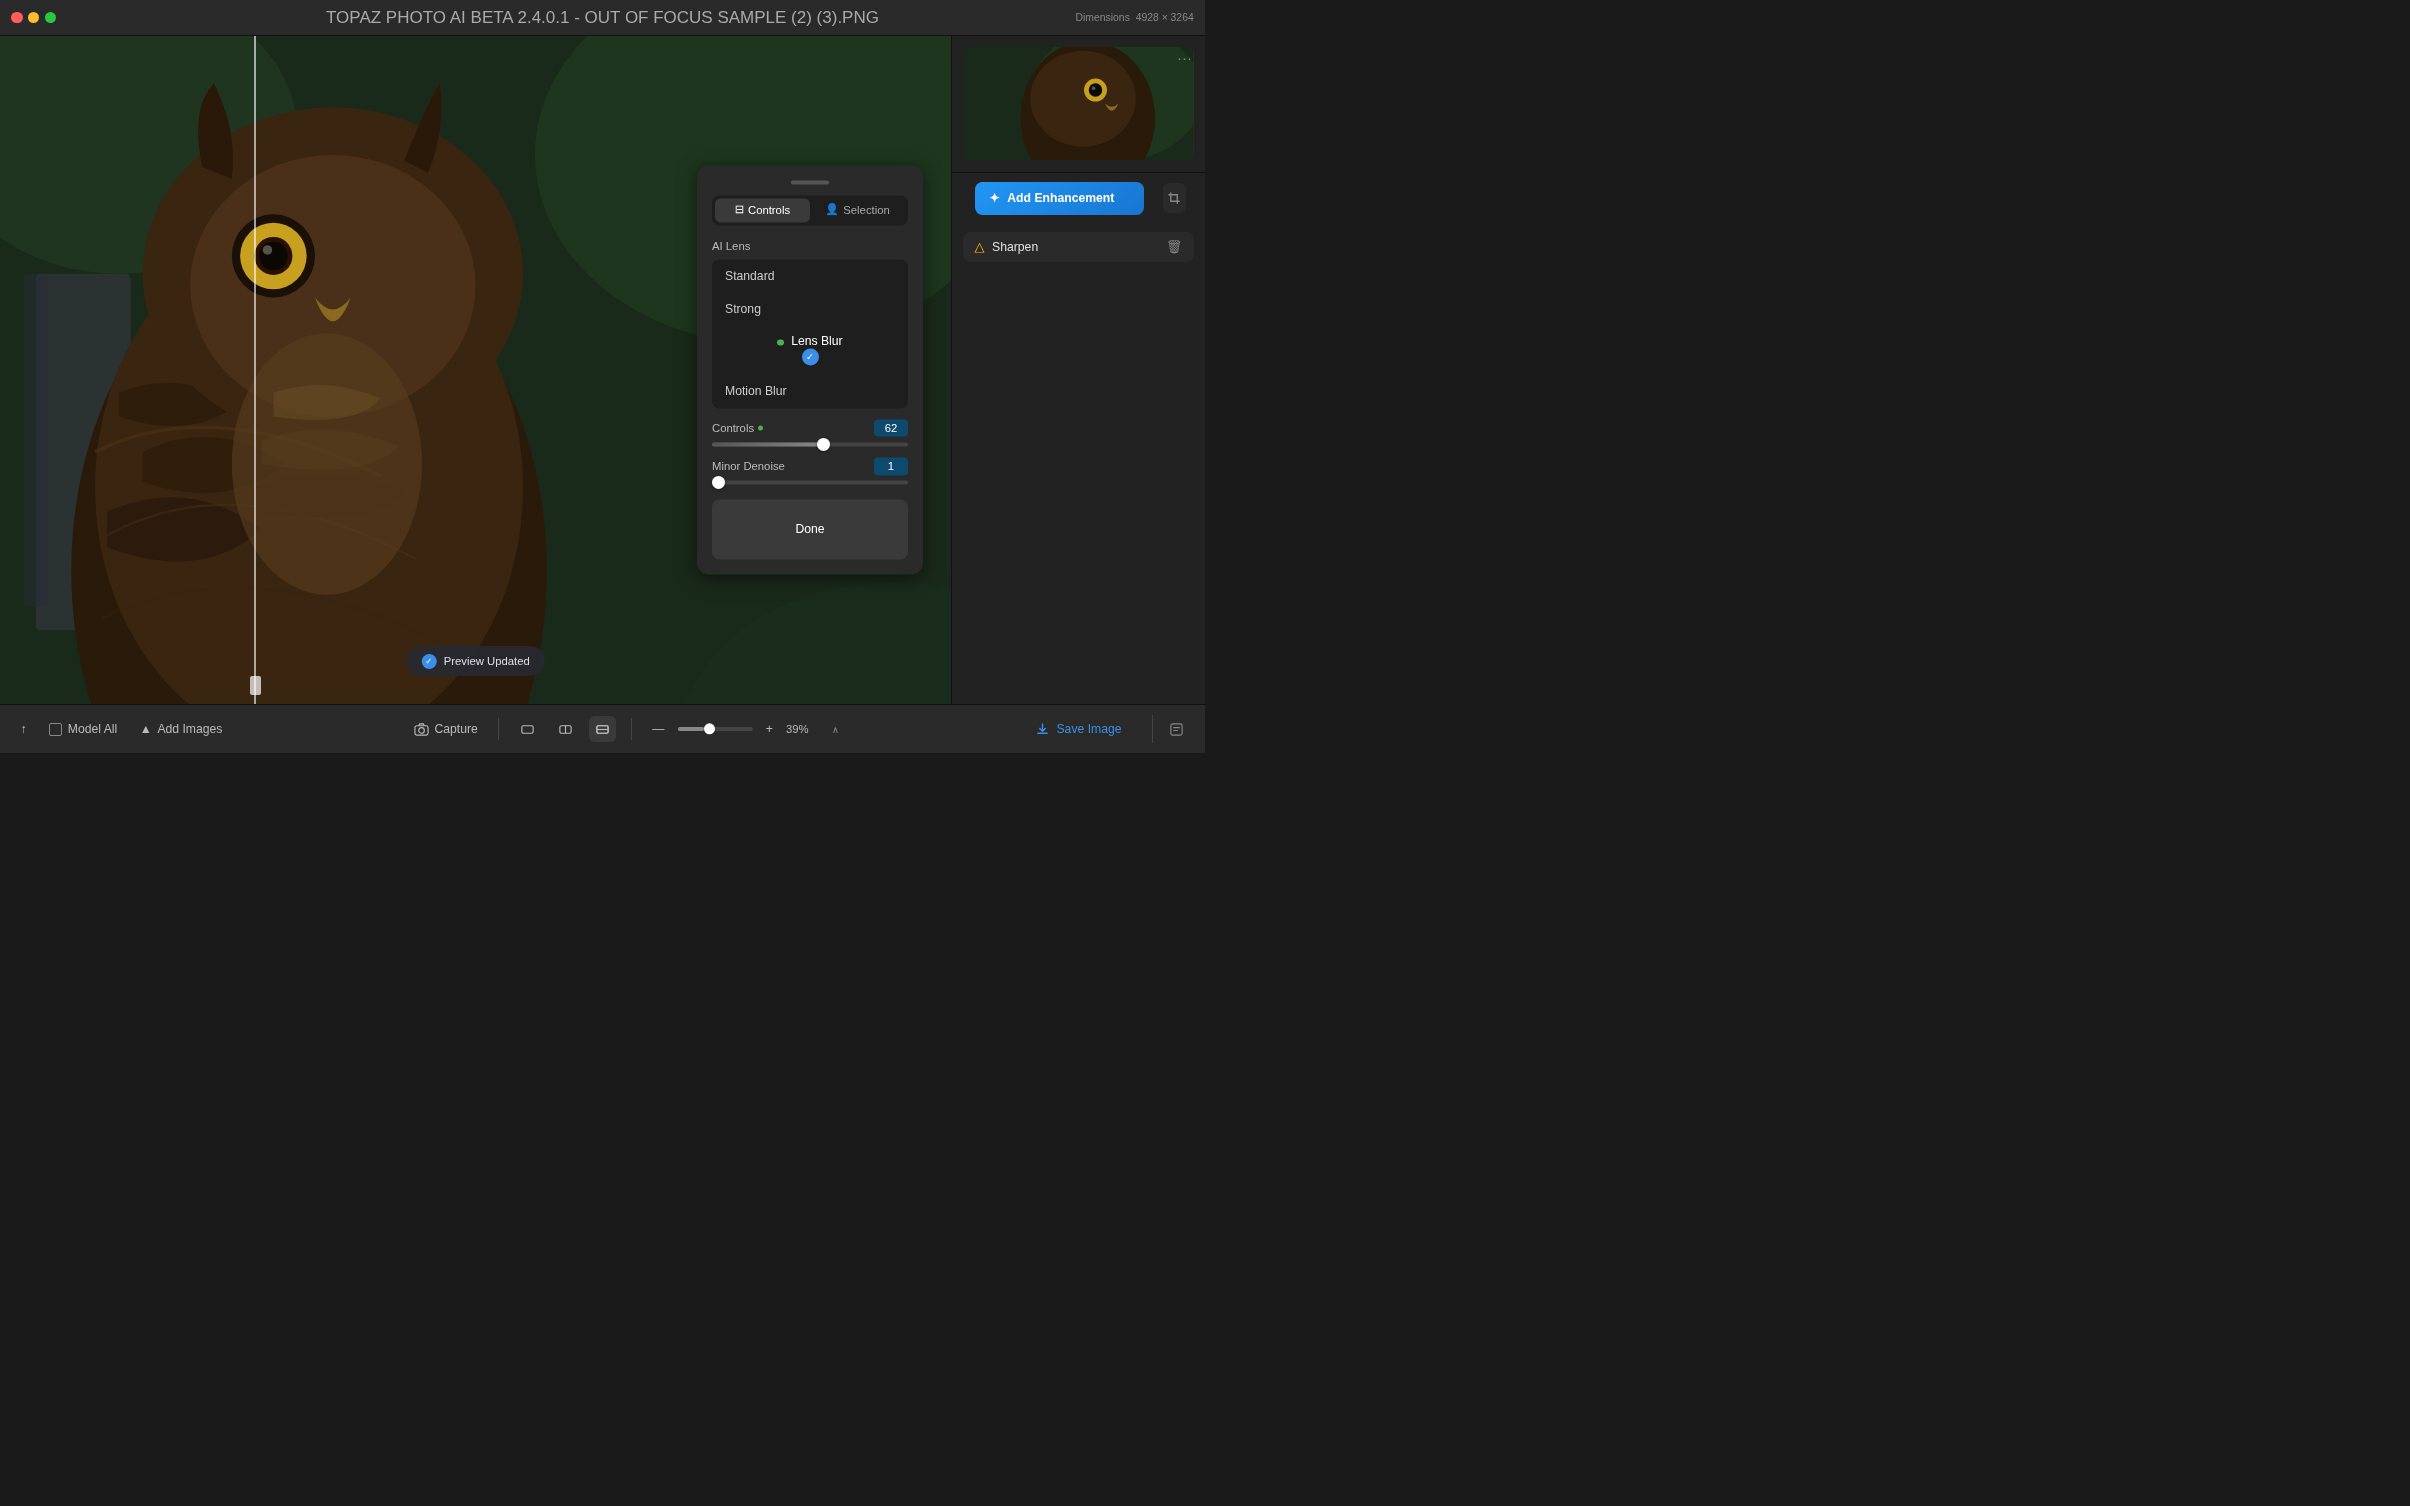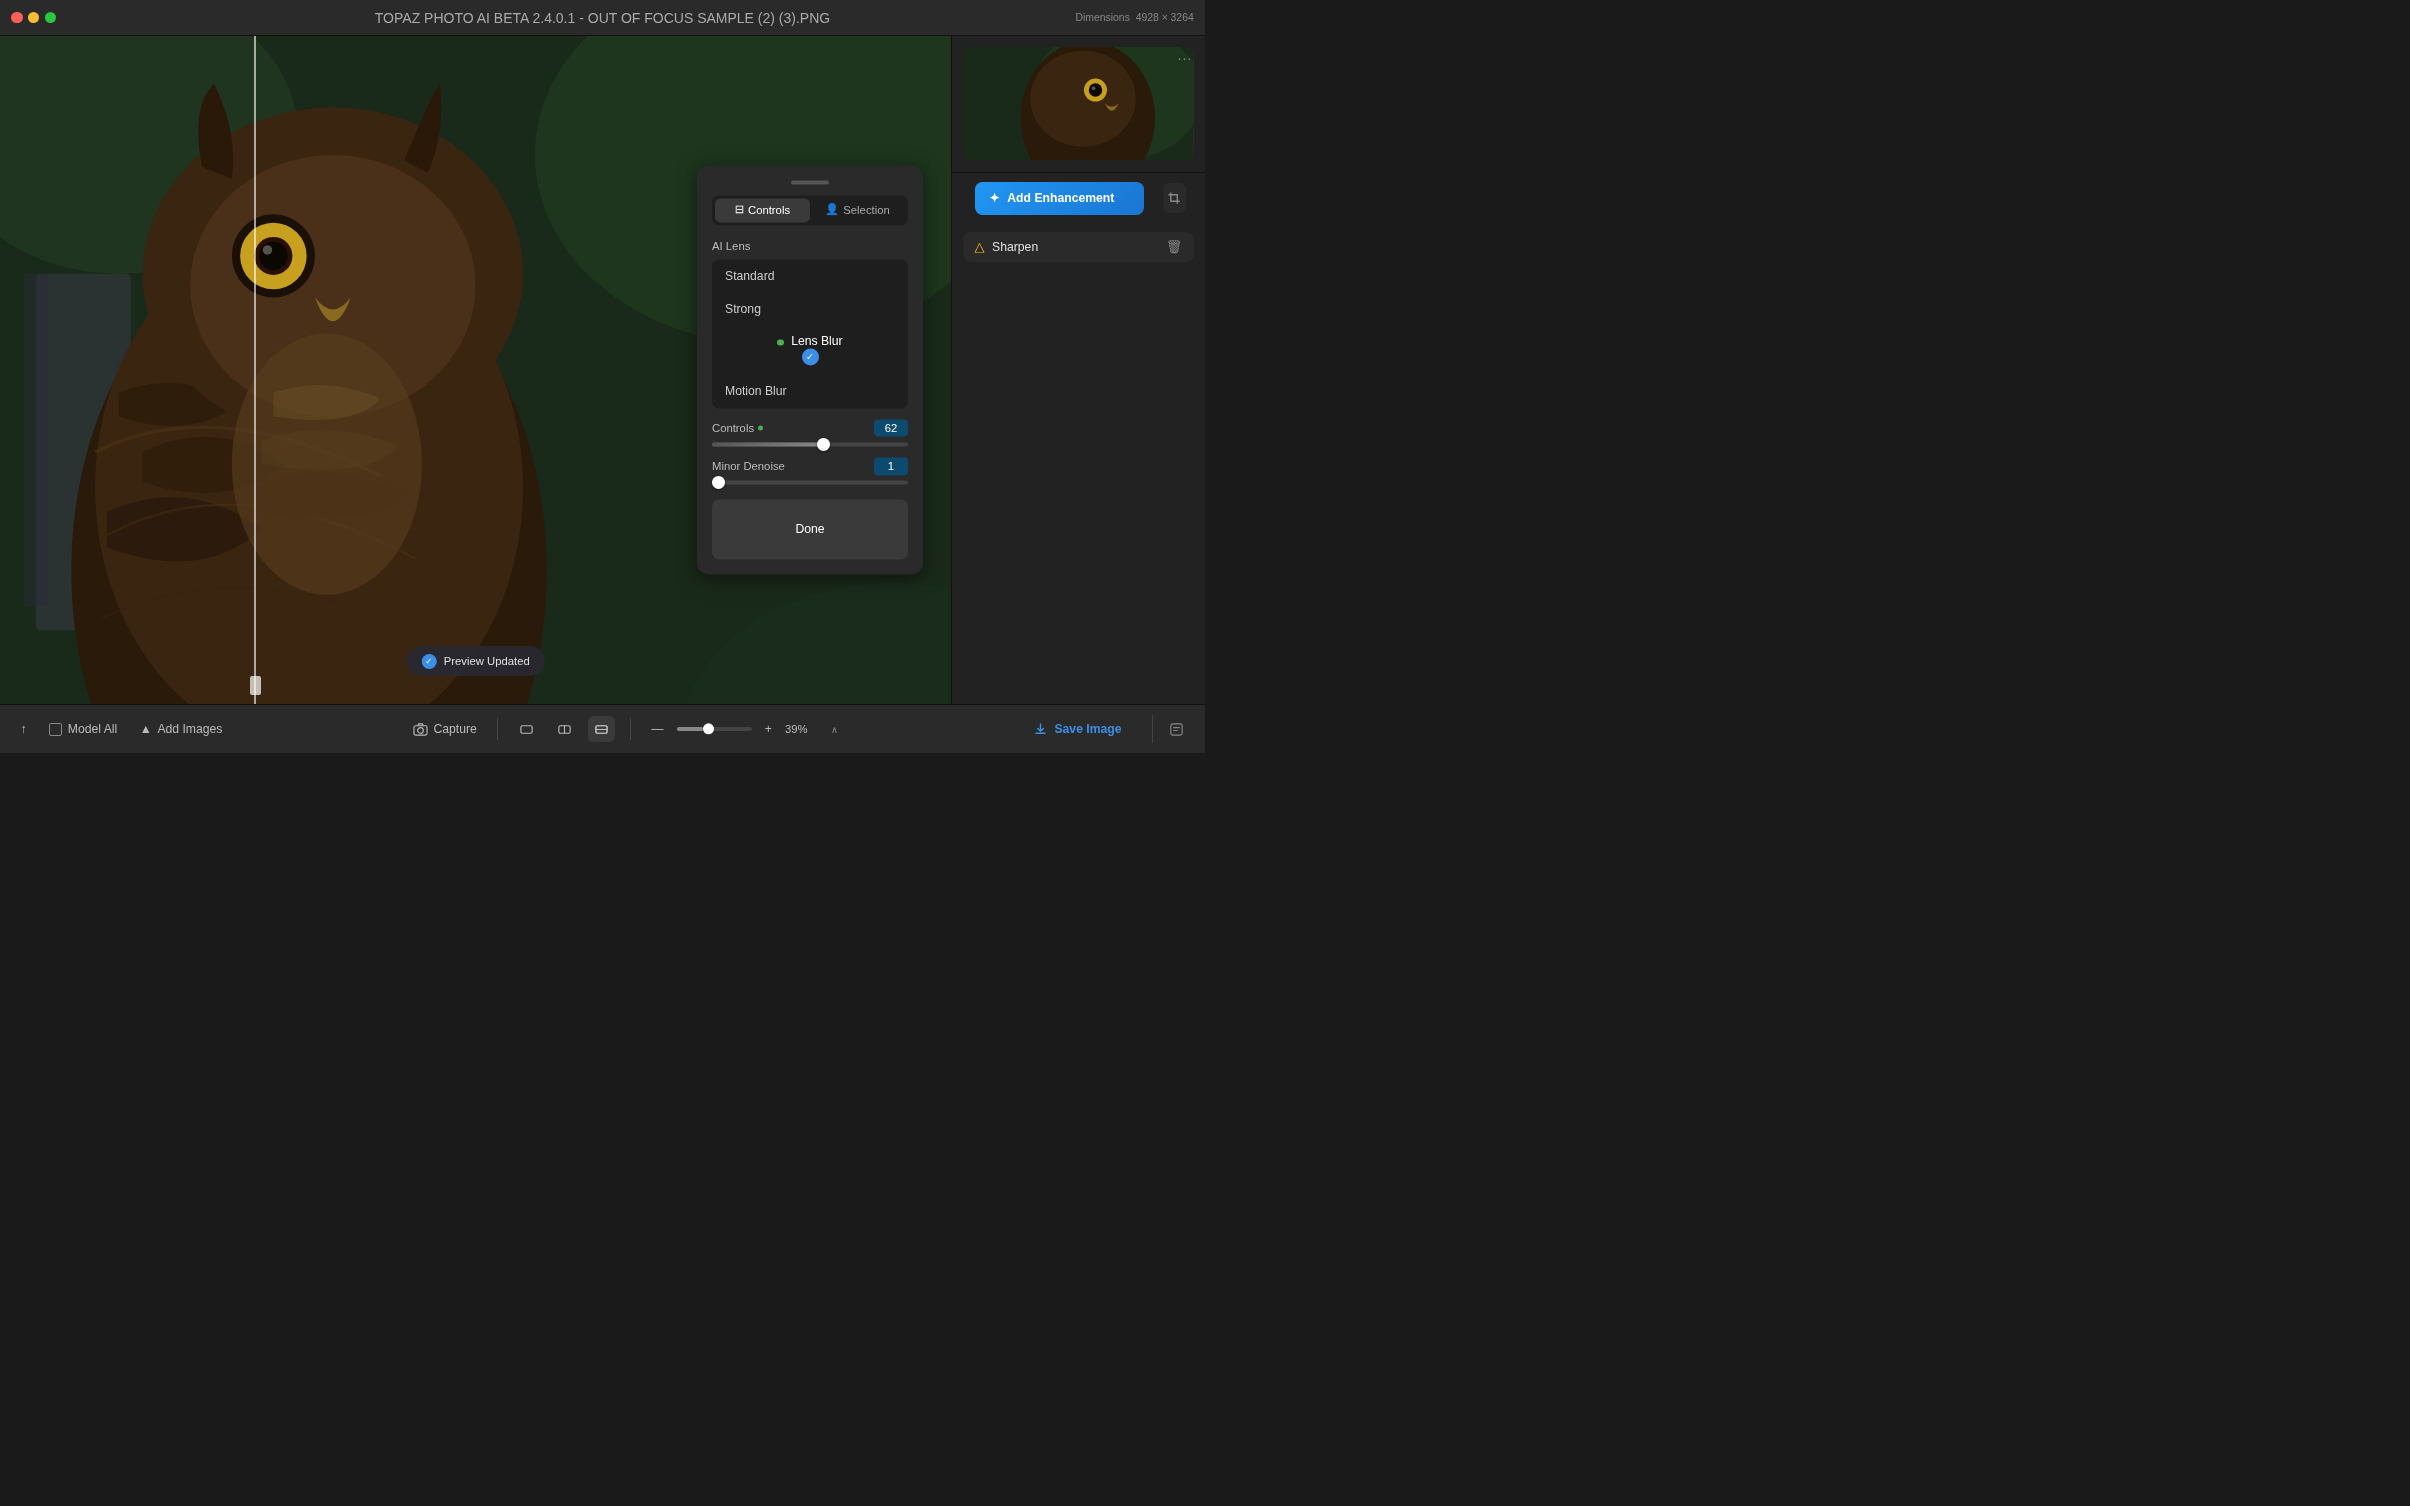--- a/index.html
+++ b/index.html
@@ -33,21 +33,21 @@
       height: 11.3px;
       border-radius: 50%;
     }
     .tl-close { background: #ff5f57; }
     .tl-minimize { background: #febc2e; }
     .tl-maximize { background: #28c840; }
     .titlebar-title {
       position: absolute;
       left: 50%;
       transform: translateX(-50%);
-      font-size: 14px;
+      font-size: 17px;
       color: #aaa;
       white-space: nowrap;
     }
     .titlebar-dims {
       margin-left: auto;
       font-size: 10.4px;
       color: #888;
     }
 
     
@@ -447,21 +447,21 @@
       color: #888;
       font-size: 9.4px;
     }
     .toolbar-spacer { flex: 1; }
     .save-image-btn {
       display: flex;
       align-items: center;
       gap: 7.5px;
       color: #3b8fe8;
       font-size: 12.2px;
-      font-weight: 700;
+      font-weight: 400;
       cursor: pointer;
       padding: 5.6px 11.3px;
       background: none;
       border: none;
     }
     .save-divider {
       width: 0.9px;
       height: 28px;
       background: #444;
       margin-left: 7.5px;

